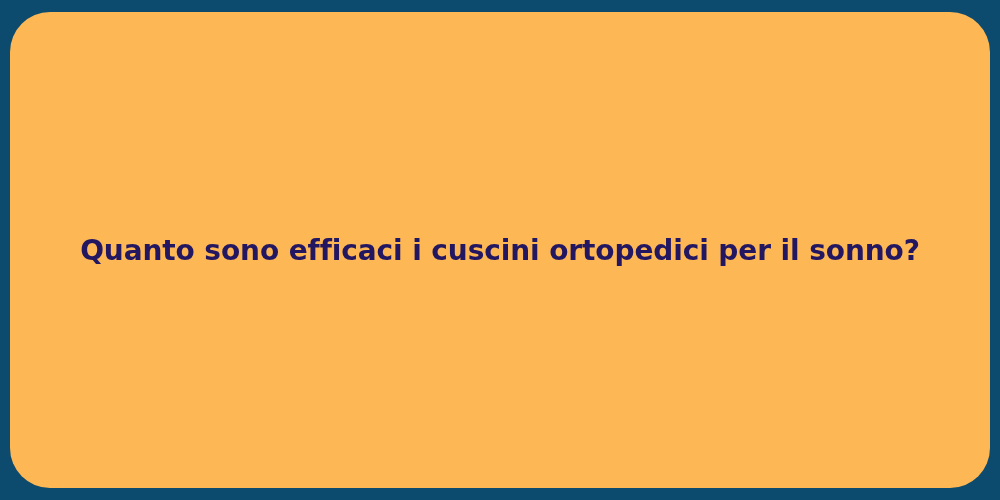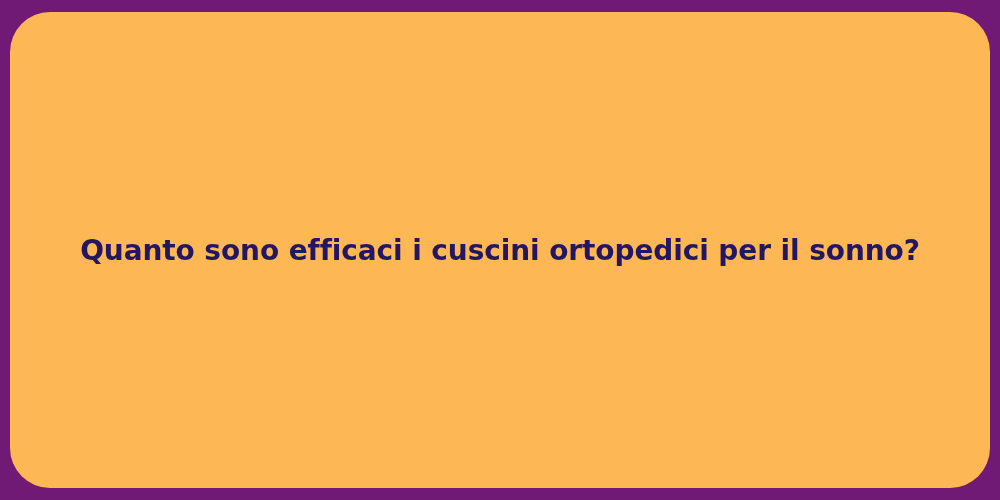--- a/index.html
+++ b/index.html
@@ -39,17 +39,17 @@
     letter-spacing: -0.1px;
     line-height: 1.25;
     color: #231761;
     white-space: nowrap;
     box-sizing: border-box;
   }
 </style>
 </head>
 <body>
 
-<div id="stage" style="background: #701a75;">
+<div id="stage" style="background: #0c4a6e;">
   <div id="panel" style="background: rgb(253, 183, 85); border-radius: 40px;">
     <h1 id="headline" style="color: rgb(35, 23, 97); font-size: 28px; text-align: center; font-weight: bold;">Quanto sono efficaci i cuscini ortopedici per il sonno?</h1>
   </div>
 </div>
 
 </body></html>

